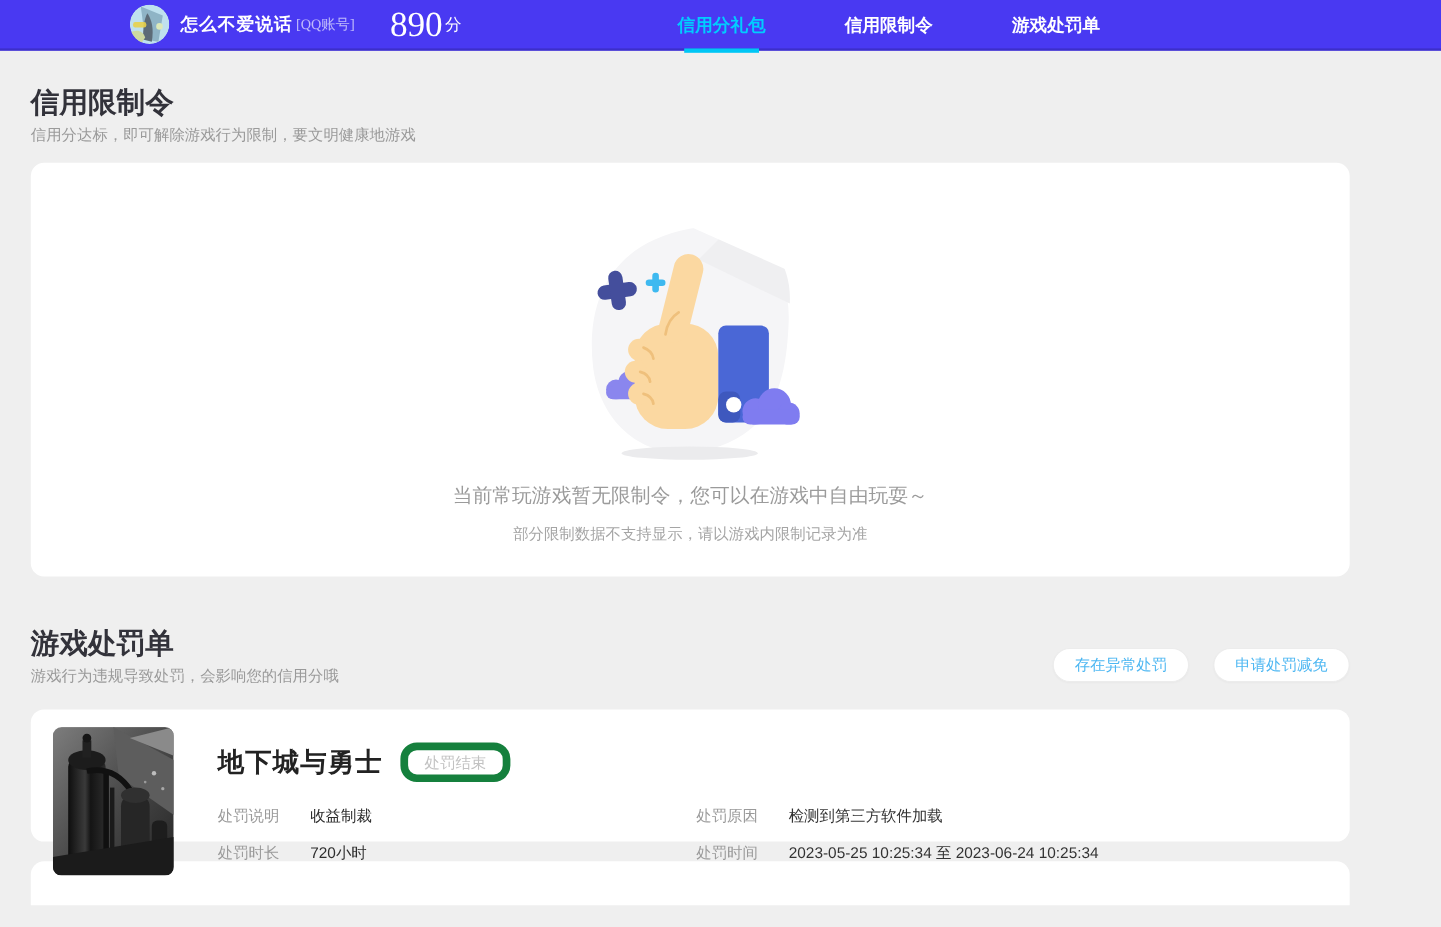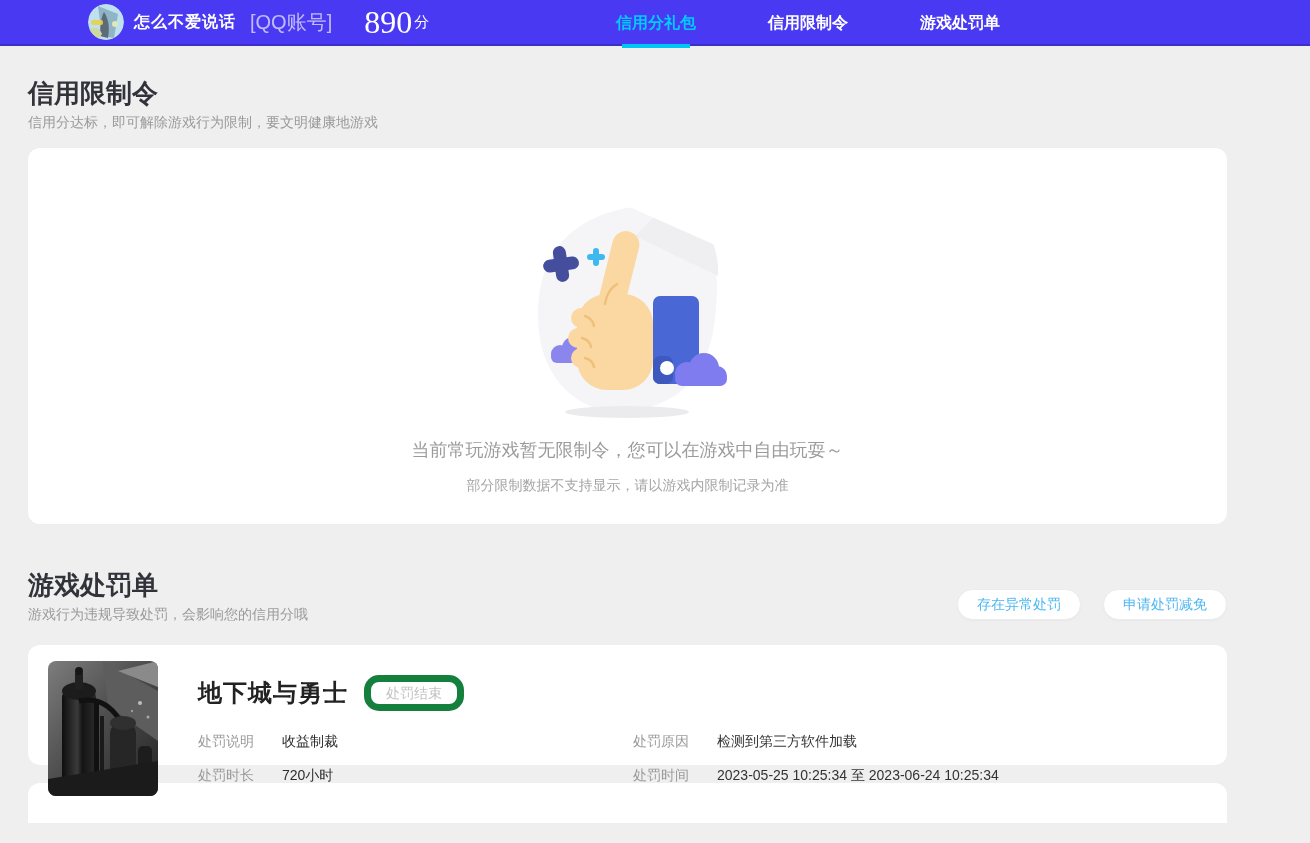--- a/index.html
+++ b/index.html
@@ -2,24 +2,24 @@
 <html><head>
 <meta charset="utf-8">
 <style>
   * { margin:0; padding:0; box-sizing:border-box; }
   html,body { width:1310px; height:843px; overflow:hidden; background:#efefef;
     font-family:"Liberation Sans","DejaVu Sans",sans-serif; }
 
   
   .header { position:relative; height:46px; background:#4939f2;
     border-bottom:2px solid #3c2fc9; display:flex; align-items:center;
-    padding-left:88px; }
+    padding-left:118px; }
   .avatar { width:36px; height:36px; border-radius:50%; overflow:hidden; flex:0 0 36px; }
   .user-name { margin-left:10px; color:#ffffff; font-size:16px; font-weight:bold; letter-spacing:1px; }
-  .account-type { margin-left:14px; color:rgba(255,255,255,0.65); font-size:20px; }
+  .account-type { margin-left:3px; color:rgba(255,255,255,0.65); font-size:13px;font-family:Liberation Serif, serif; }
   .score { margin-left:32px; color:#ffffff; font-size:32px; font-weight:500; line-height:1;font-family:Liberation Serif, serif; }
   .score-unit { color:#ffffff; font-size:15px; margin-left:2px; }
   .nav { position:absolute; left:580px; top:0; height:29px; display:flex;font-family:Liberation Serif, serif; }
   .tab { position:relative; width:152px; height:46px; display:flex; align-items:center;
     justify-content:center; color:#ffffff; font-size:16px; font-weight:bold; cursor:pointer; }
   .tab.active { color:#00cdff; }
   .tab.active .tab-underline { position:absolute; bottom:-2px; left:50%; margin-left:-34px;
     width:68px; height:4px; background:#00c6f5; }
 
   

